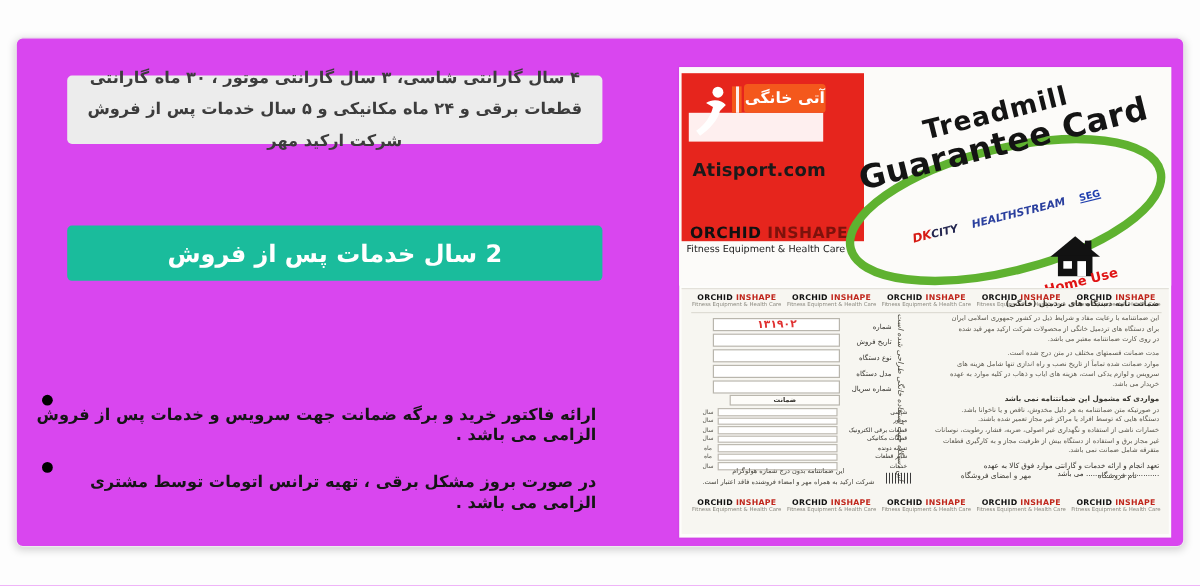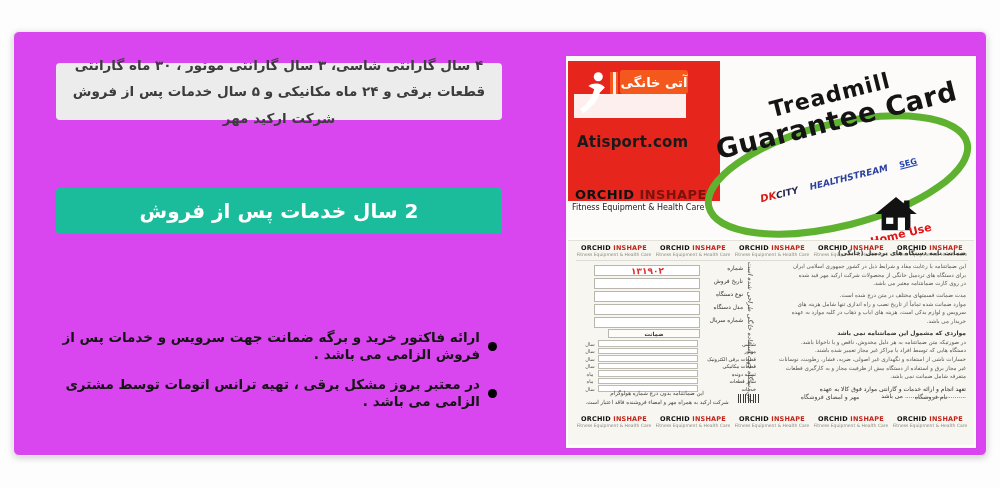--- a/index.html
+++ b/index.html
@@ -12,21 +12,21 @@
   .summary-box{position:absolute;left:42px;top:31px;width:446px;height:57px;background:#ececec;border-radius:4px;
                display:flex;align-items:center;justify-content:center;text-align:center;
                font-size:13.5px;font-weight:700;color:#3c3c3c;line-height:1.95;padding:0 14px;box-sizing:border-box;}
   .btn{position:absolute;left:42px;width:446px;height:46px;border-radius:4px;display:flex;align-items:center;justify-content:center;
        color:#fff;font-size:20px;font-weight:700;cursor:pointer;}
   .btn-red{top:96px;background:#e74c3c;}
   .btn-green{top:156px;background:#1abc9c;}
   .terms-title{position:absolute;right:499px;top:264px;background:#ededed;border-radius:2px;
                padding:5px 11px;font-size:13px;font-weight:700;color:#333;}
   .terms-list{position:absolute;right:489px;top:297px;width:470px;}
-  .term-item{display:flex;align-items:center;margin-bottom:13px;font-size:13.5px;font-weight:700;color:#151515;line-height:17px;}
+  .term-item{display:flex;align-items:flex-end;margin-bottom:13px;font-size:13.5px;font-weight:700;color:#151515;line-height:17px;flex-direction:column;}
   .term-item .dot{width:9px;height:9px;background:#000;border-radius:50%;flex:0 0 auto;margin-inline-end:8px;}
 
   
   .photo{position:absolute;left:552px;top:24px;width:410px;height:392px;background:#fdfdfb;box-shadow:0 0 2px rgba(0,0,0,.08);}
   .card-top{position:absolute;left:0;top:0;width:410px;height:182px;background:#fcfbf9;}
   .red-block{position:absolute;left:2px;top:5px;width:152px;height:140px;background:#e6251d;}
   .gymnast{position:absolute;left:10px;top:13px;width:33px;height:47px;}
   .logo-bars{position:absolute;left:44px;top:16px;width:8px;height:22px;
              background:repeating-linear-gradient(90deg,#f4581c 0 3px,rgba(255,255,255,.92) 3px 6px);}
   .logo-strip{position:absolute;left:8px;top:38px;width:112px;height:24px;background:rgba(255,255,255,.93);}
@@ -53,21 +53,21 @@
 
   .card-form{position:absolute;left:2px;top:184px;width:406px;height:204px;background:#f7f6f1;border-top:1px solid #e3e1da;}
   .logo-row{position:absolute;left:8px;width:392px;display:flex;justify-content:space-between;}
   .logo-row.top{top:3px;border-bottom:1px solid #dedcd4;padding-bottom:3px;}
   .logo-row.bottom{top:174px;}
   .mini-logo{width:76px;text-align:center;}
   .mini-logo .ml1{font-size:6.5px;font-weight:800;color:#111;letter-spacing:.2px;}
   .mini-logo .ml1 .w2{color:#c0261c;}
   .mini-logo .ml2{font-size:4.5px;color:#8a887f;}
 
-  .field{position:absolute;left:26px;width:152px;height:11px;display:flex;align-items:flex-start;}
+  .field{position:absolute;left:26px;width:152px;height:11px;display:flex;align-items:flex-end;}
   .field .fbox{flex:1;height:11px;background:#fff;border:1px solid #b9b6ad;box-sizing:border-box;
                display:flex;align-items:center;justify-content:center;}
   .field .flabel{width:46px;font-size:5.8px;color:#33312c;padding-right:3px;box-sizing:border-box;text-align:right;}
   .fval{font-size:9px;font-weight:700;color:#e03131;letter-spacing:2px;transform:rotate(-1deg);}
 
   .wt-header{position:absolute;left:40px;top:88px;width:92px;height:9px;border:1px solid #b9b6ad;background:#fdfcf9;
              box-sizing:border-box;display:flex;align-items:center;justify-content:center;font-size:5.5px;font-weight:700;color:#33312c;}
   .wt-row{position:absolute;left:14px;width:176px;height:7px;display:flex;align-items:center;}
   .wt-row .unit{width:16px;font-size:5px;color:#55534c;text-align:center;}
   .wt-row .wbox{flex:1;height:6.5px;background:#fff;border:1px solid #bdbab1;box-sizing:border-box;}
@@ -98,21 +98,21 @@
     <div class="summary-box rtl">۴ سال گارانتی شاسی، ۳ سال گارانتی موتور ، ۳۰ ماه گارانتی قطعات برقی و ۲۴ ماه مکانیکی و ۵ سال خدمات پس از فروش شرکت ارکید مهر</div>
     <div class="btn btn-green rtl">2 سال خدمات پس از فروش</div>
 
     <div class="terms-list rtl">
       <div class="term-item">
         <span class="dot"></span>
         <span>ارائه فاکتور خرید و برگه ضمانت جهت سرویس و خدمات پس از فروش الزامی می باشد .</span>
       </div>
       <div class="term-item">
         <span class="dot"></span>
-        <span>در معتبر بروز مشکل برقی ، تهیه ترانس اتومات توسط مشتری الزامی می باشد .</span>
+        <span>در صورت بروز مشکل برقی ، تهیه ترانس اتومات توسط مشتری الزامی می باشد .</span>
       </div>
     </div>
 
     <div class="photo">
 
       <div class="card-top">
         <div class="red-block"></div>
 
         <svg class="gymnast" viewBox="0 0 40 56">
           <circle cx="27" cy="9" r="5.5" fill="#ffffff"></circle>

